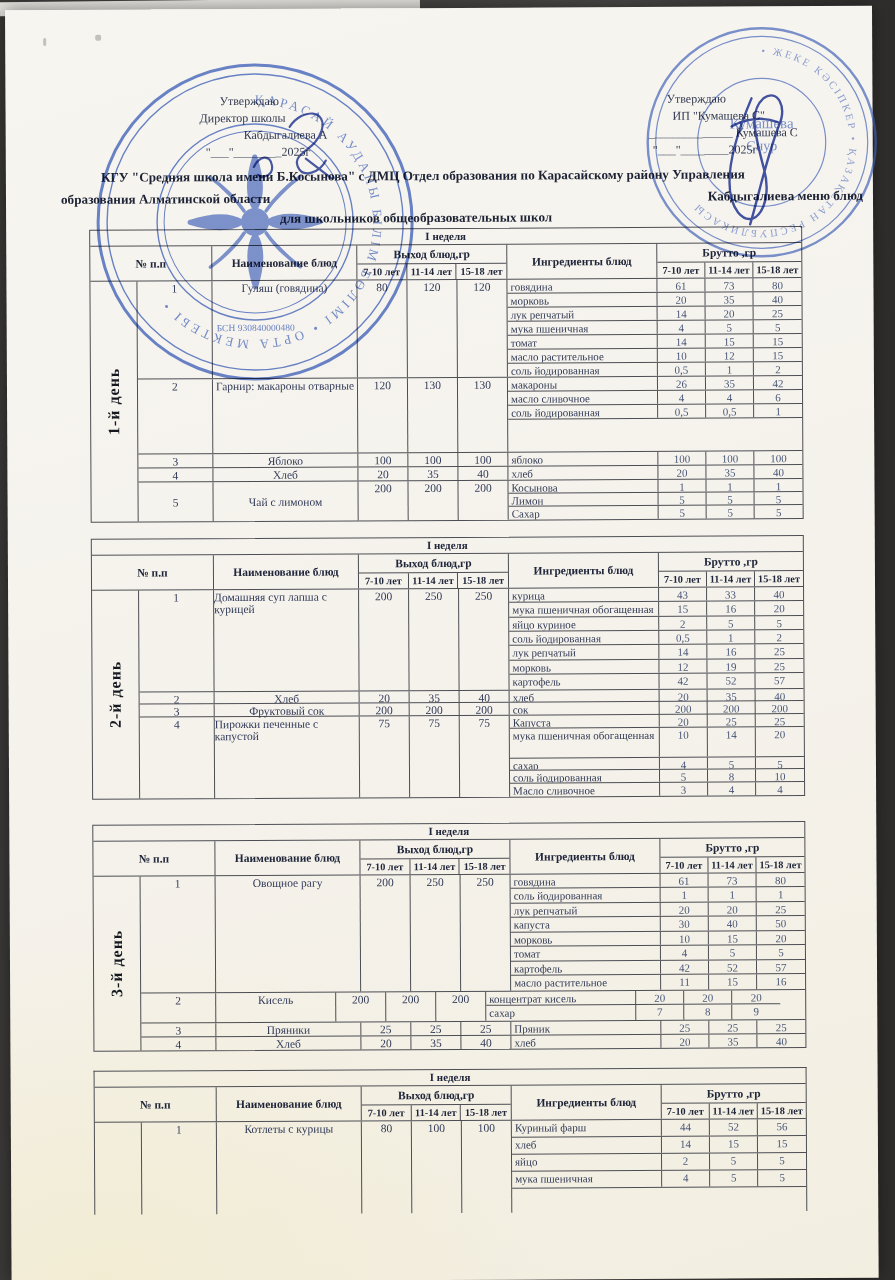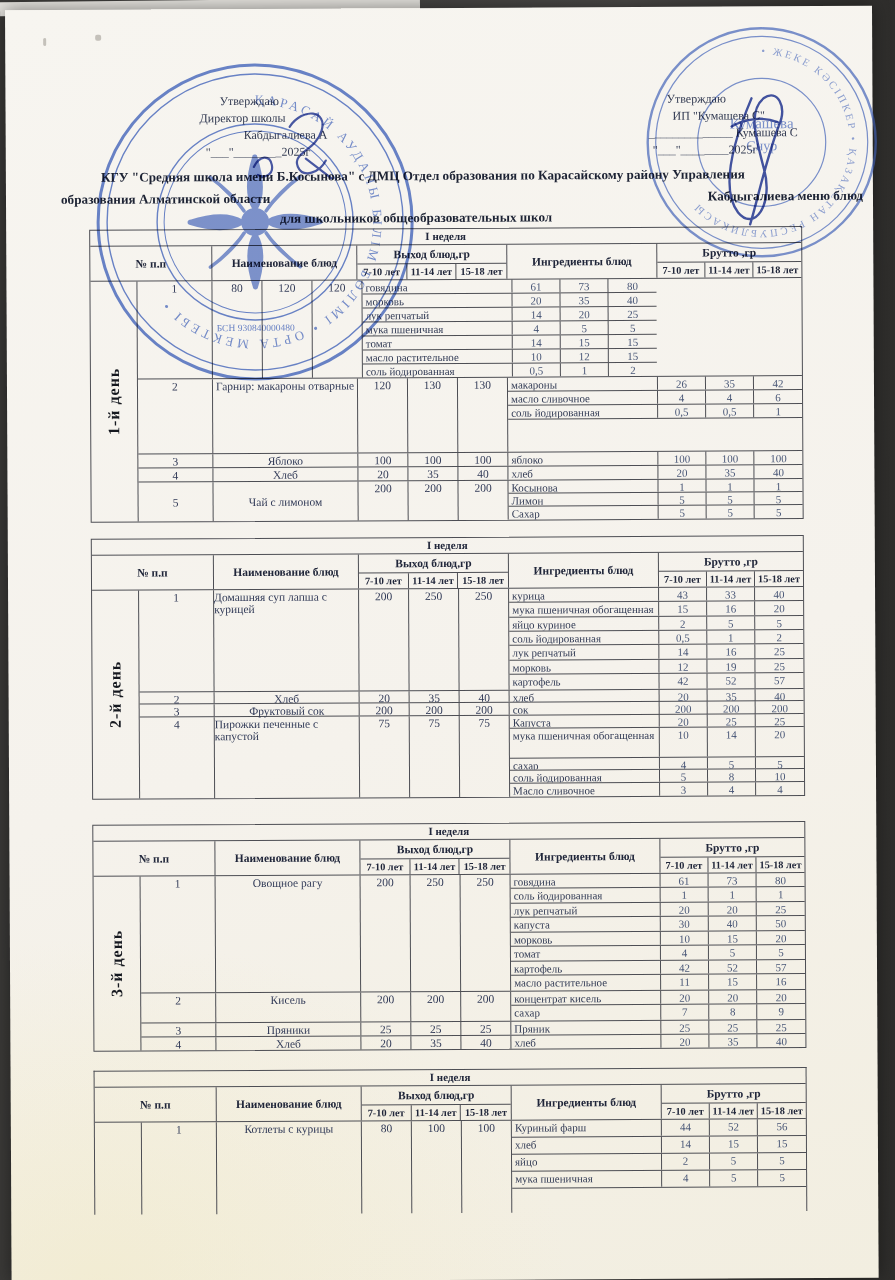--- a/index.html
+++ b/index.html
@@ -127,20 +127,21 @@
               </div>
             </div>
           </div>
           <div class="tbody">
             <div class="day-col" style="width: 47px;">
               <span class="day-label">1-й день</span>
             </div>
             <div class="dishes">
               <div class="dish" style="height: 98px;">
                 <div class="dc" style="width: 75px;">1</div>
+                <div class="dc" style="width: 145px;">Гуляш (говядина)</div>
                 <div class="dc" style="width: 50px;">80</div>
                 <div class="dc" style="width: 50px;">120</div>
                 <div class="dc" style="width: 50px;">120</div>
                 <div class="ing-col" style="width: 294px;">
                   <div class="ing-row" style="height: 14px;">
                     <div class="iname" style="width: 150px;">говядина</div>
                     <div class="iv" style="width: 48px;">61</div>
                     <div class="iv" style="width: 48px;">73</div>
                     <div class="iv" style="width: 48px;">80</div>
                   </div>
@@ -501,21 +502,21 @@
                   <div class="ing-row" style="height: 14.6px;">
                     <div class="iname" style="width: 150px;">масло растительное</div>
                     <div class="iv" style="width: 48px;">11</div>
                     <div class="iv" style="width: 48px;">15</div>
                     <div class="iv" style="width: 48px;">16</div>
                   </div>
                 </div>
               </div>
               <div class="dish" style="height: 30px;">
                 <div class="dc" style="width: 75px;">2</div>
-                <div class="dc" style="width: 145px;">Кисель</div>
+                <div class="dc" style="width: 120px;">Кисель</div>
                 <div class="dc" style="width: 50px;">200</div>
                 <div class="dc" style="width: 50px;">200</div>
                 <div class="dc" style="width: 50px;">200</div>
                 <div class="ing-col" style="width: 294px;">
                   <div class="ing-row" style="height: 15px;">
                     <div class="iname" style="width: 150px;">концентрат кисель</div>
                     <div class="iv" style="width: 48px;">20</div>
                     <div class="iv" style="width: 48px;">20</div>
                     <div class="iv" style="width: 48px;">20</div>
                   </div>

